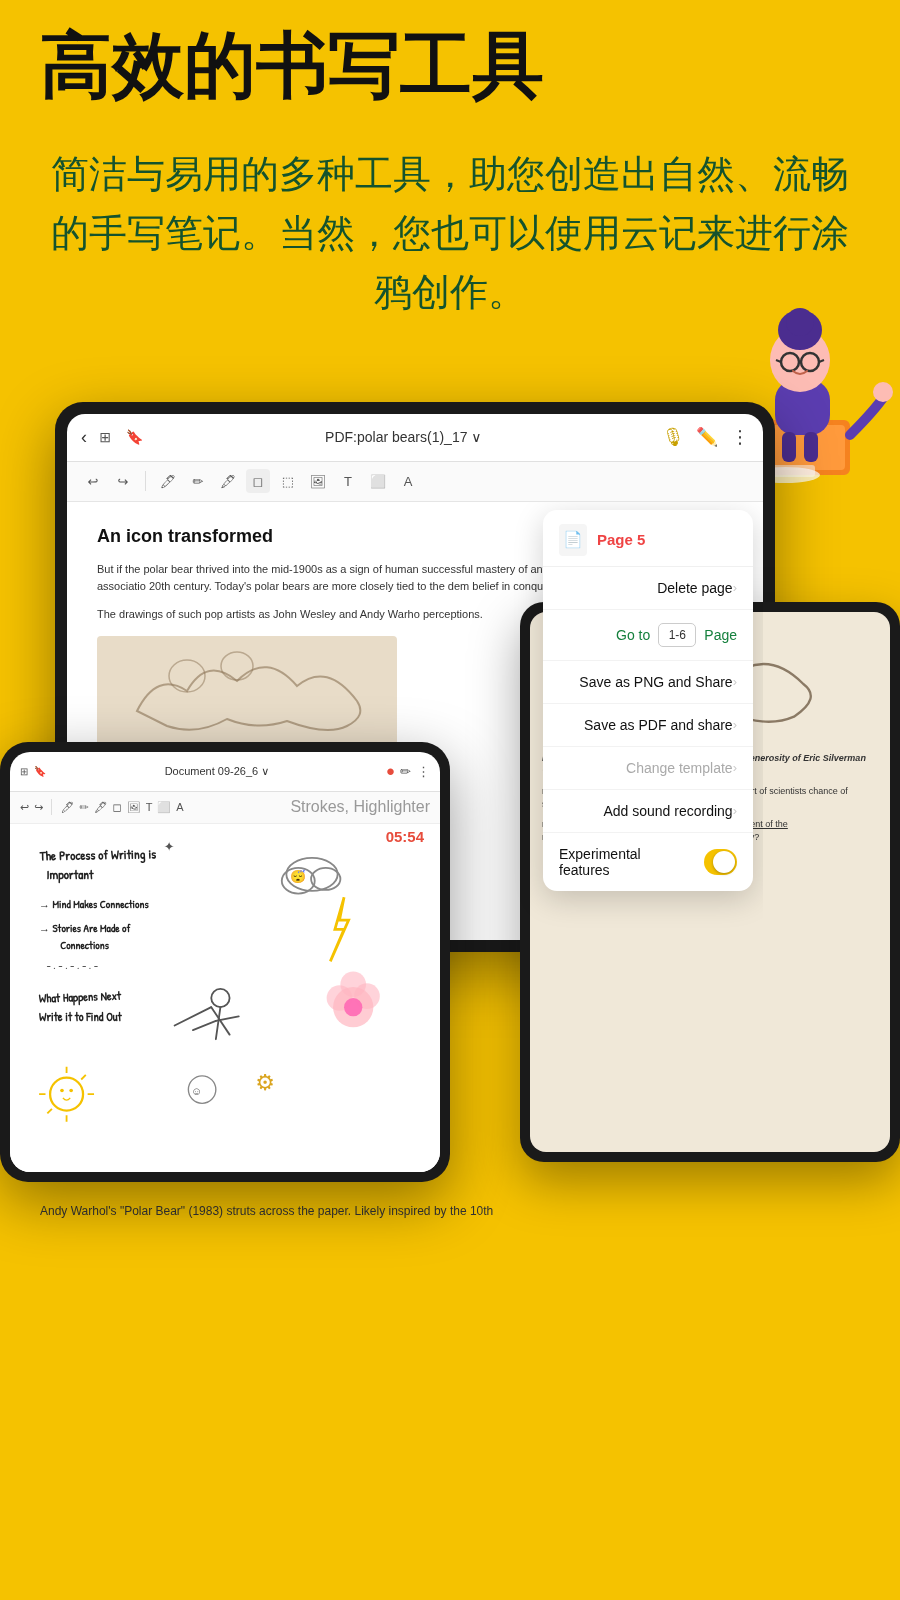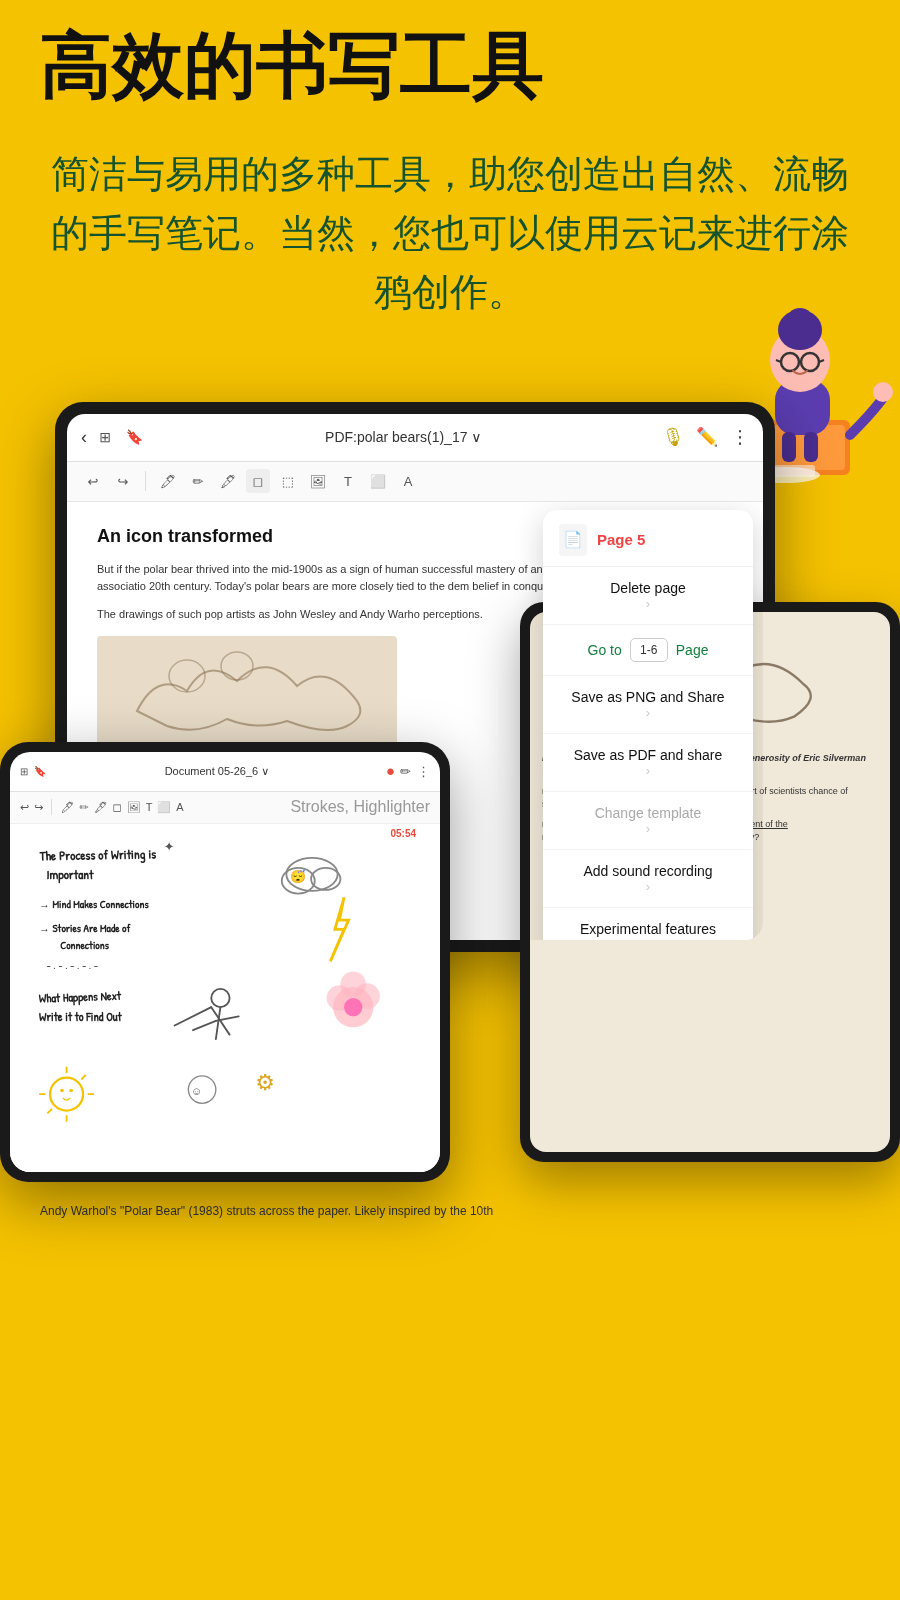--- a/index.html
+++ b/index.html
@@ -210,21 +210,20 @@
       font-weight: 600;
       color: #ef4444;
     }
     .dropdown-item {
       display: flex;
       align-items: center;
       justify-content: flex-end;
       padding: 13px 16px;
       border-bottom: 1px solid #f2f2f2;
       cursor: pointer;
-      flex-direction: column;
     }
     .dropdown-item:last-child { border-bottom: none; gap: 46px; }
     .dropdown-item-label {
       font-size: 14px;
       color: #111;
     }
     .dropdown-item-label.disabled { color: #aaa; }
     .dropdown-item-chevron {
       color: #ccc;
       font-size: 13px;
@@ -557,21 +556,21 @@
       </div>
     </div>
   </div>
 
   <div class="phone-small">
     <div class="phone-small-screen">
 
       <div class="phone-toolbar">
         <span style="font-size:10px;color:#555;">⊞</span>
         <span style="font-size:10px;color:#555;">🔖</span>
-        <div class="phone-toolbar-title">Document 05-26_6 ∨</div>
+        <div class="phone-toolbar-title">Document 09-26_6 ∨</div>
         <span class="phone-doc-icon">⏺</span>
         <span style="font-size:13px;color:#555;">✏</span>
         <span style="font-size:13px;color:#555;">⋮</span>
       </div>
 
       <div class="phone-pen-toolbar">
         <span class="phone-pen-tool">↩</span>
         <span class="phone-pen-tool">↪</span>
         <span style="width:1px;height:16px;background:#ddd;margin:0 3px;"></span>
         <span class="phone-pen-tool">🖊</span>
@@ -579,21 +578,21 @@
         <span class="phone-pen-tool">🖋</span>
         <span class="phone-pen-tool">◻</span>
         <span class="phone-pen-tool">🖼</span>
         <span class="phone-pen-tool">T</span>
         <span class="phone-pen-tool">⬜</span>
         <span class="phone-pen-tool">A</span>
         <span class="phone-strokes-label">Strokes, Highlighter</span>
       </div>
 
       <div class="phone-canvas">
-        <span class="phone-timer" style="position:absolute;right:24px;top:4px;font-size:10px;color:#e74c3c;font-weight:700;">05:54</span>
+        <span class="phone-timer" style="position:absolute;right:16px;top:4px;font-size:15px;color:#e74c3c;font-weight:700;">05:54</span>
 
         <svg width="100%" height="100%" viewBox="0 0 430 380" xmlns="http://www.w3.org/2000/svg" style="position:absolute;top:0;left:0;">
 
           <text x="12" y="40" font-family="'Patrick Hand',cursive" font-size="14" font-weight="bold" fill="#222" transform="rotate(-1)">The Process of Writing is</text>
           <text x="20" y="60" font-family="'Patrick Hand',cursive" font-size="14" font-weight="bold" fill="#222">Important</text>
 
           <text x="12" y="92" font-family="'Patrick Hand',cursive" font-size="12" font-weight="bold" fill="#222">→  Mind Makes Connections</text>
 
           <text x="12" y="118" font-family="'Patrick Hand',cursive" font-size="12" font-weight="bold" fill="#222">→  Stories Are Made of</text>
           <text x="35" y="136" font-family="'Patrick Hand',cursive" font-size="12" font-weight="bold" fill="#222">Connections</text>

